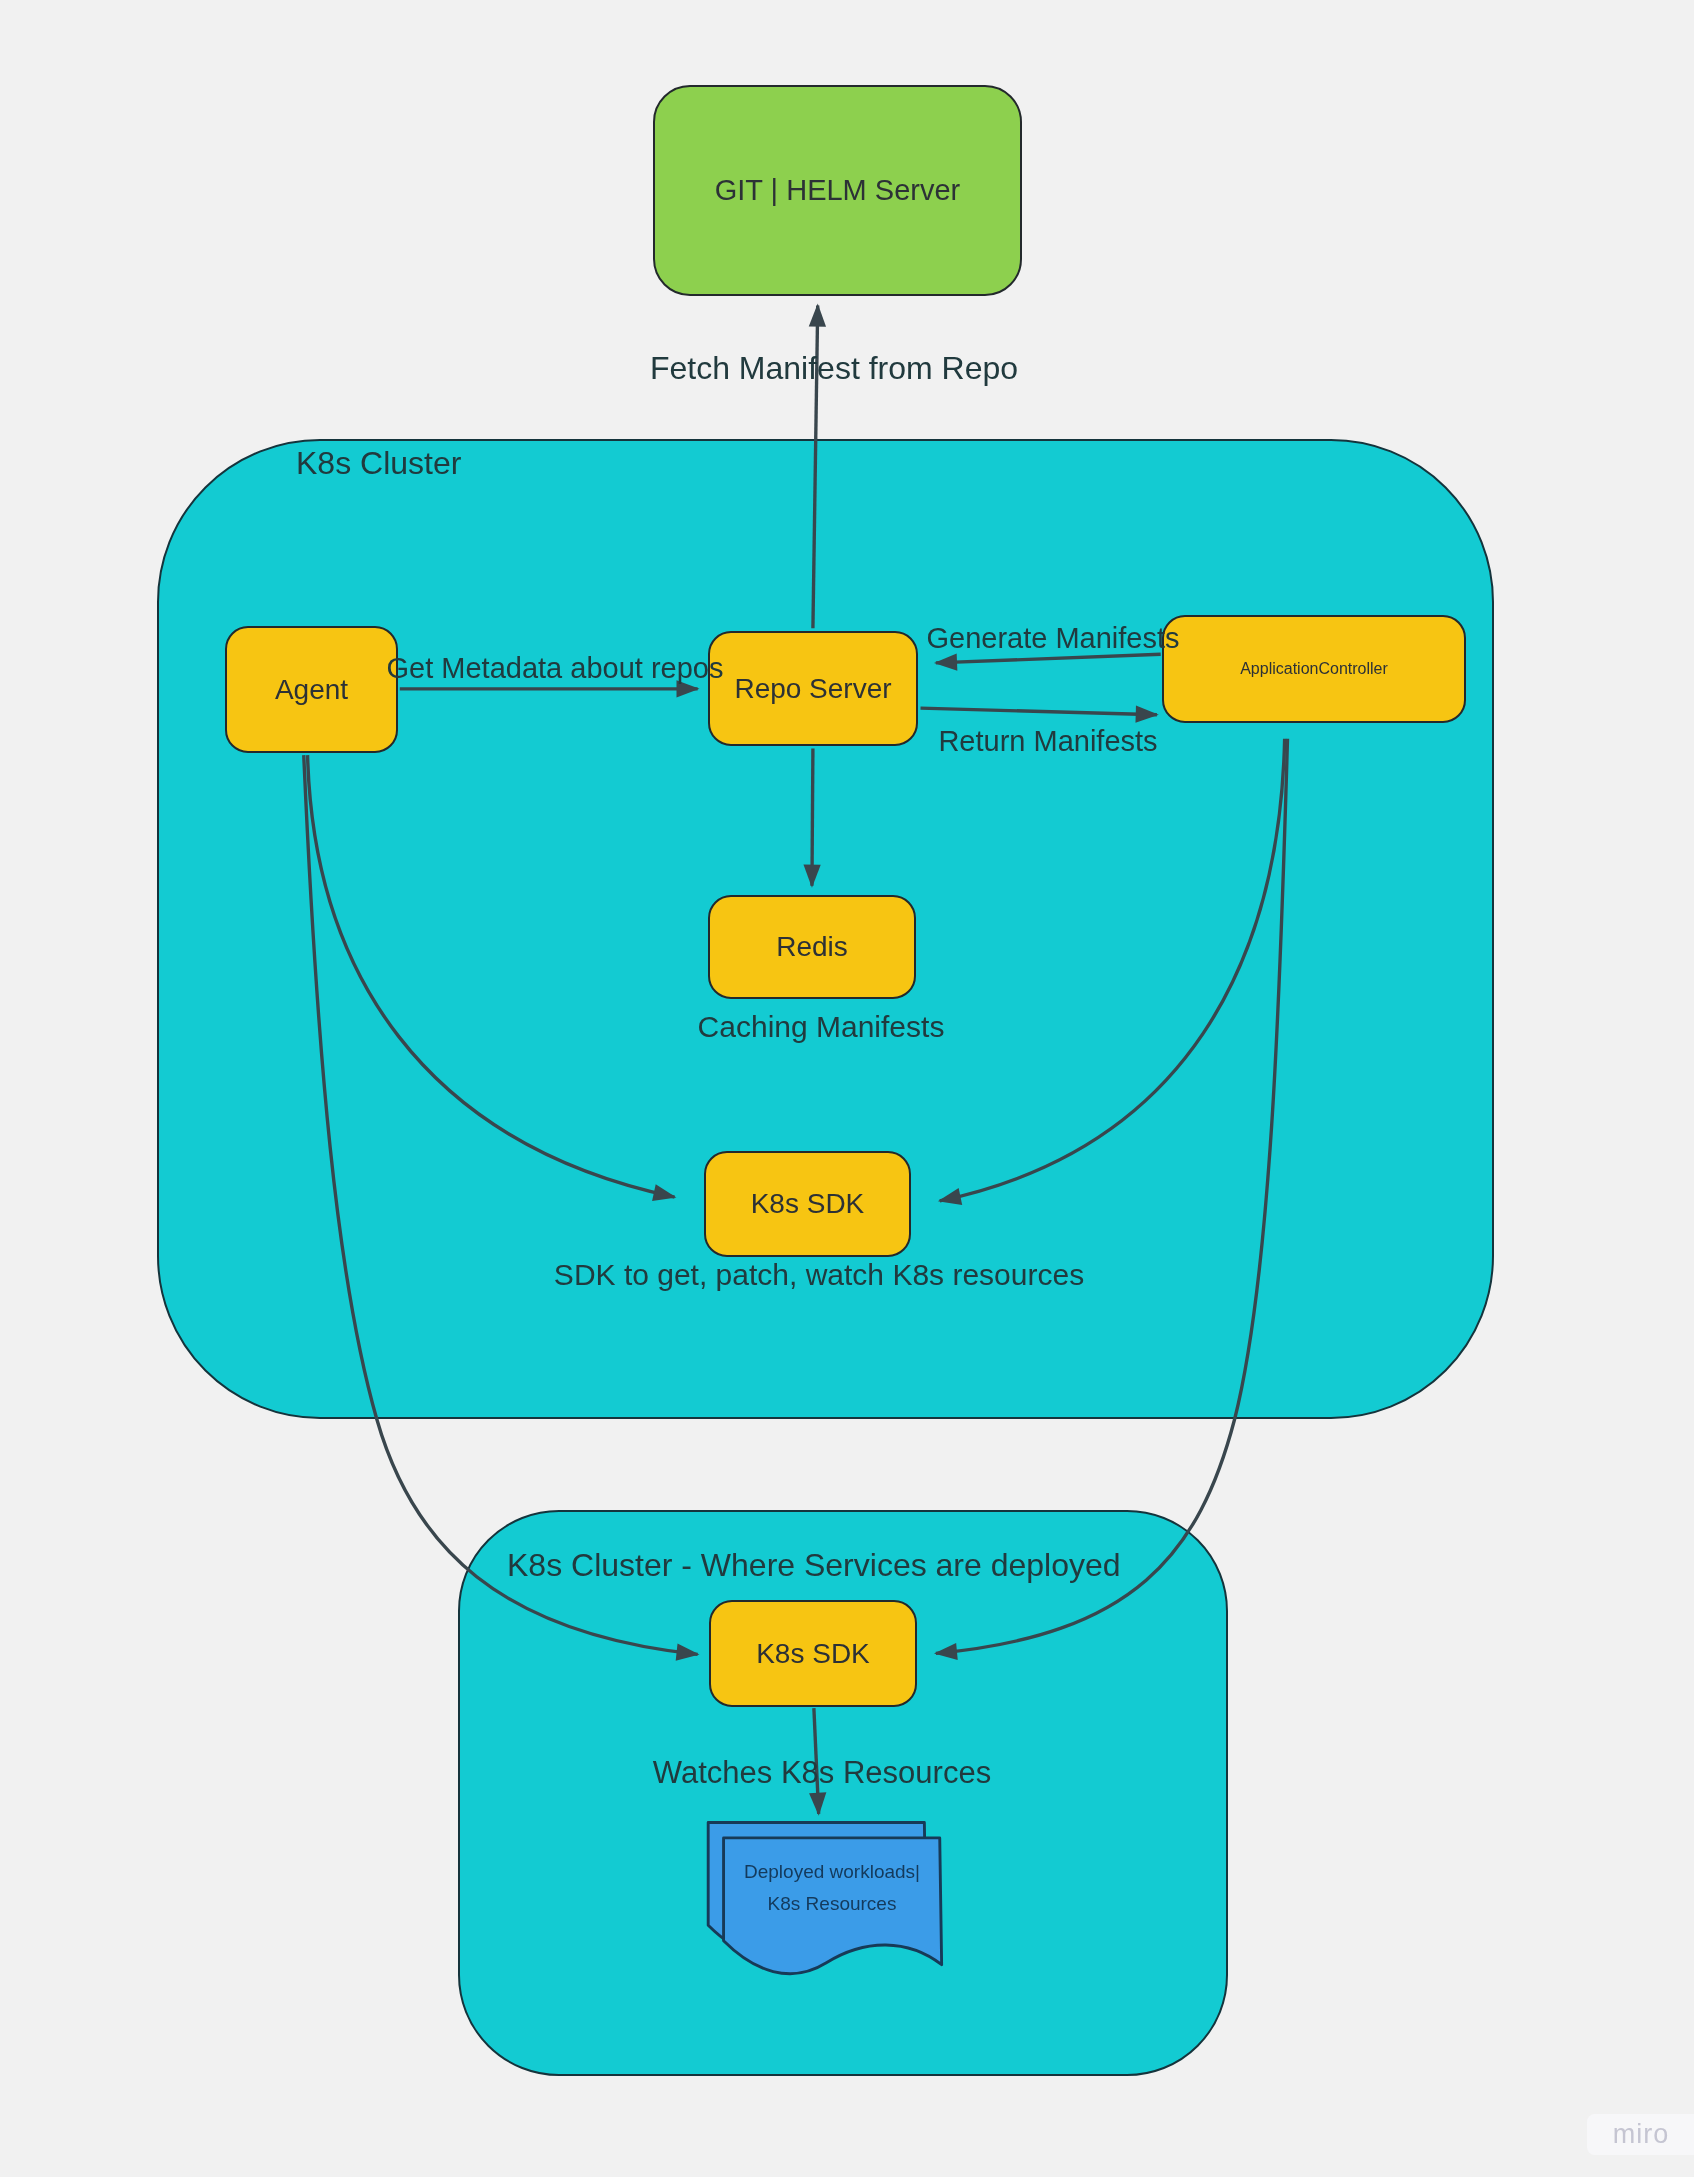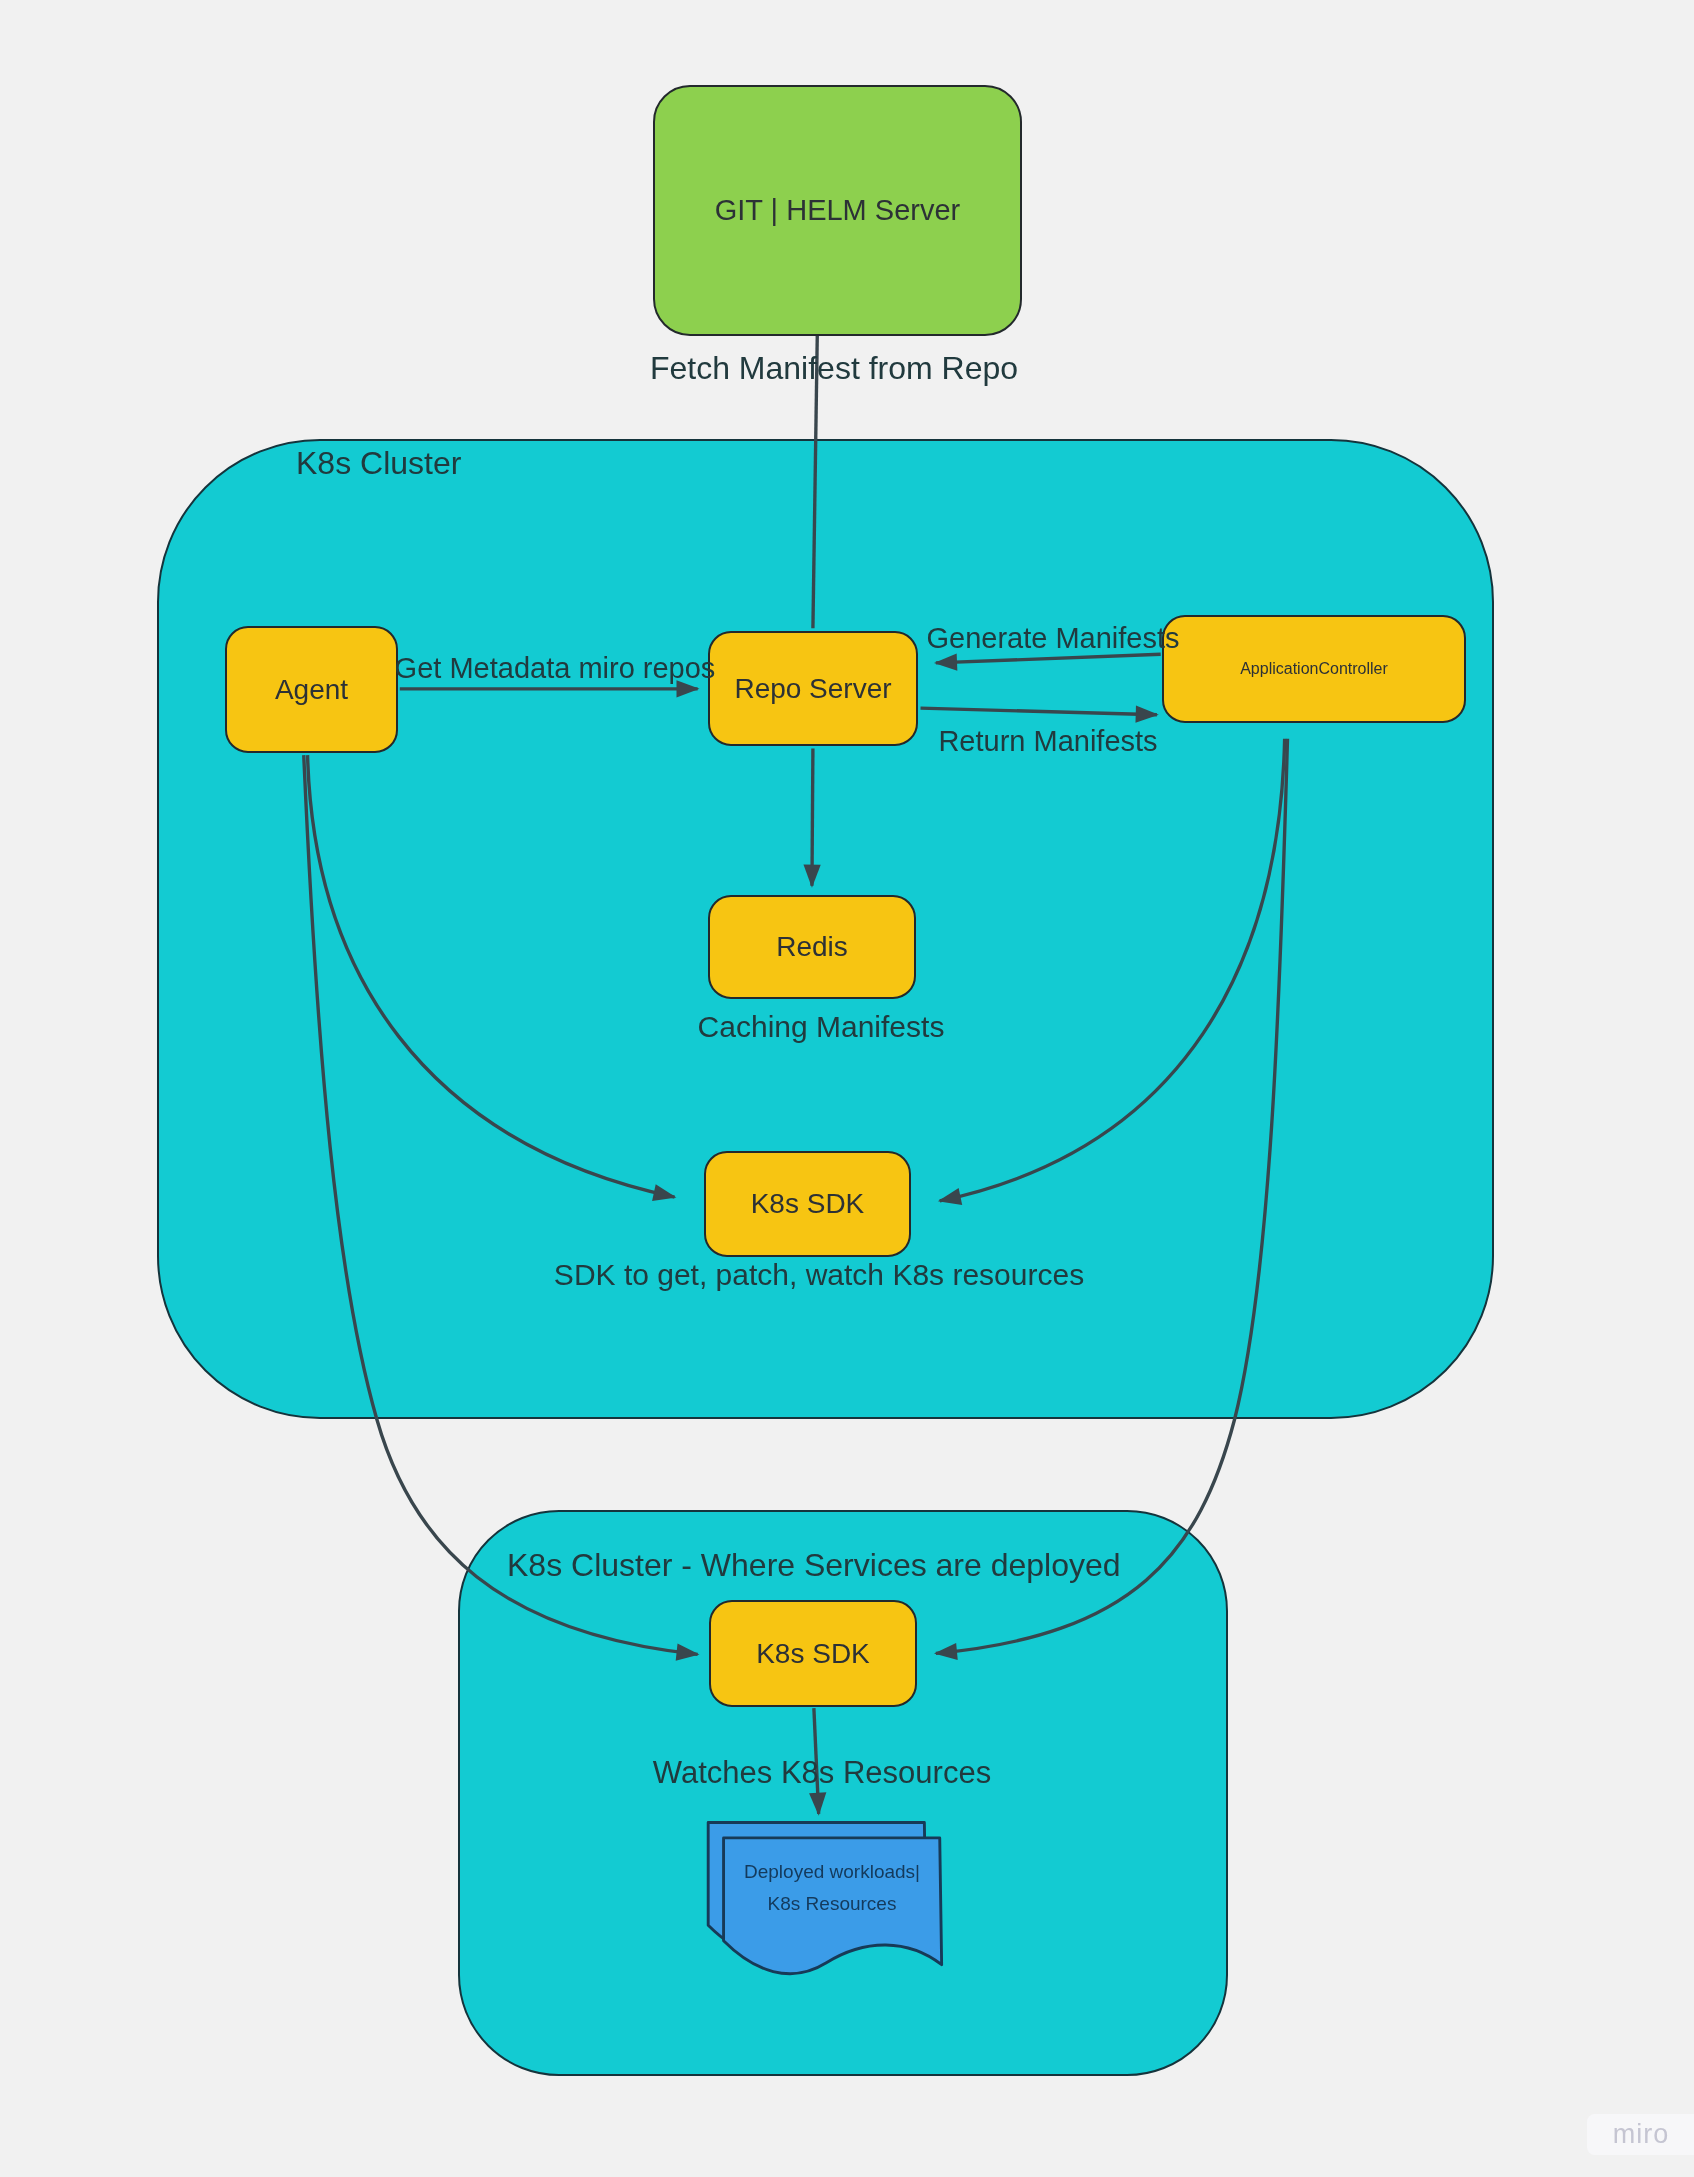--- a/index.html
+++ b/index.html
@@ -31,21 +31,21 @@
   svg.wires{position:absolute;left:0;top:0;z-index:2;}
   
   .node{
     position:absolute;z-index:3;display:flex;align-items:center;justify-content:center;
     background:var(--node-fill);border:2.9px solid var(--node-border);
     border-radius:23px;font-size:28px;color:#2c3136;white-space:nowrap;text-align:center;
   }
   .node-green{
     background:var(--green-fill);border-radius:37px;font-size:29px;
   }
-  .n-git{left:653px;top:85px;width:369px;height:251px;}
+  .n-git{left:653px;top:85px;width:369px;height:211px;}
   .n-agent{left:225px;top:626px;width:173px;height:127px;}
   .n-repo{left:708px;top:631px;width:210px;height:115px;}
   .n-ac{left:1162px;top:615px;width:304px;height:108px;font-size:16px;}
   .n-redis{left:708px;top:895px;width:208px;height:104px;}
   .n-sdk1{left:704px;top:1151px;width:207px;height:106px;}
   .n-sdk2{left:709px;top:1600px;width:208px;height:107px;}
   
   .lbl{
     position:absolute;z-index:3;transform:translate(-50%,-50%);
     font-size:29px;color:var(--text);white-space:nowrap;text-align:center;
@@ -123,21 +123,21 @@
 <div class="node n-sdk2">
   <span>K8s SDK</span>
 </div>
 
 <div class="doc-text">
   <div>Deployed workloads|</div>
   <div>K8s Resources</div>
 </div>
 
 <div class="lbl lbl-fetch">Fetch Manifest from Repo</div>
-<div class="lbl lbl-meta">Get Metadata miro repos</div>
+<div class="lbl lbl-meta">Get Metadata about repos</div>
 <div class="lbl lbl-generate">Generate Manifests</div>
 <div class="lbl lbl-return">Return Manifests</div>
 <div class="lbl lbl-caching">Caching Manifests</div>
 <div class="lbl lbl-sdkcaption">SDK to get, patch, watch K8s resources</div>
 <div class="lbl lbl-watches">Watches K8s Resources</div>
 
 <div class="watermark">
   <span>miro</span>
 </div>
 

